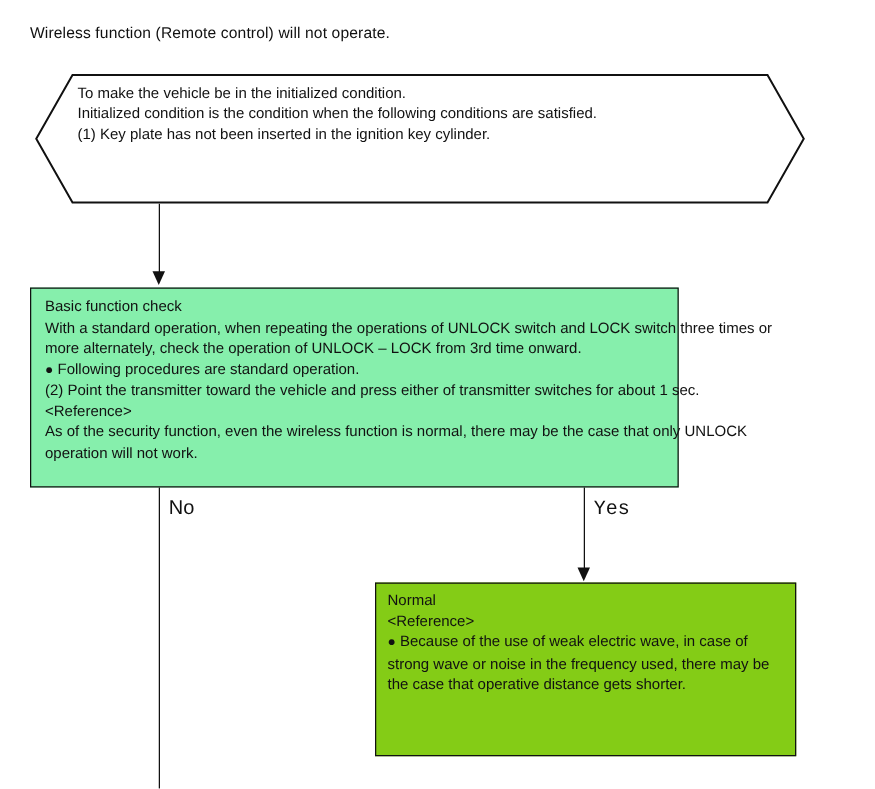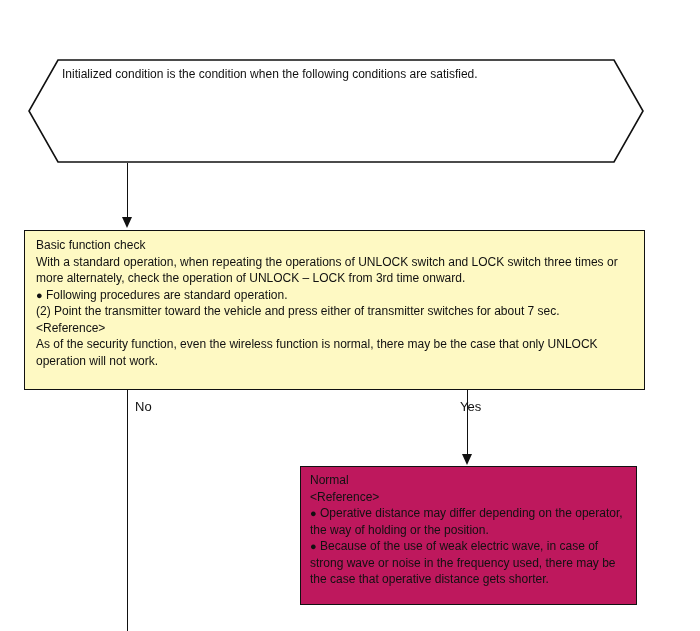--- a/index.html
+++ b/index.html
@@ -53,44 +53,44 @@
     width: 560px;
     font-size: 12px;
     line-height: 16.4px;
     color: #111111;
   }
 
   .procbox {
     position: absolute;
     left: 24px;
     top: 230px;
-    width: 621px;
+    width: 519px;
     height: 160px;
     border: 1.6px solid #111111;
-    background: #fef9c3;
+    background: #86efac;
     box-sizing: border-box;
   }
   .procbox-text {
     position: absolute;
     left: 11px;
     top: 6px;
     width: 600px;
     font-size: 12px;
     line-height: 16.5px;
     color: #111111;
   }
 
   .normalbox {
     position: absolute;
     left: 300px;
     top: 466px;
     width: 337px;
     height: 139px;
     border: 1.6px solid #111111;
-    background: #be185d;
+    background: #84cc16;
     box-sizing: border-box;
   }
   .normalbox-text {
     position: absolute;
     left: 9px;
     top: 5px;
     width: 320px;
     font-size: 12px;
     line-height: 16.5px;
     color: #111111;
@@ -109,73 +109,72 @@
   .arrowhead {
     position: absolute;
     width: 0;
     height: 0;
     border-left: 5.5px solid transparent;
     border-right: 5.5px solid transparent;
     border-top: 11px solid #111111;
   }
   .branch-label {
     position: absolute;
-    font-size: 13px;
+    font-size: 16px;
     line-height: 14px;
     color: #111111;
     white-space: nowrap;
   }
 </style>
 </head>
 <body>
 
 <div id="page">
 
+  <div class="title">Wireless function (Remote control) will not operate.</div>
 
   <div class="hex-wrap">
     <svg width="622" height="110" viewBox="0 0 622 110">
       <polygon points="33,4 589,4 618,55 589,106 33,106 4,55" fill="#ffffff" stroke="#111111" stroke-width="1.6" stroke-linejoin="miter"></polygon>
     </svg>
     <div class="hex-text">
+      <div class="line-row">To make the vehicle be in the initialized condition.</div>
       <div class="line-row">Initialized condition is the condition when the following conditions are satisfied.</div>
+      <div class="line-row">(1) Key plate has not been inserted in the ignition key cylinder.</div>
     </div>
   </div>
 
   <div class="vline" style="left:126.5px; top:163px; height:56px;"></div>
   <div class="arrowhead" style="left:121.8px; top:217px;"></div>
 
   <div class="procbox">
     <div class="procbox-text">
       <div class="line-row">Basic function check</div>
       <div class="line-wrap">With a standard operation, when repeating the operations of UNLOCK switch and LOCK switch three times or more alternately, check the operation of UNLOCK – LOCK from 3rd time onward.</div>
       <div class="line-row">
         <span class="bullet">●</span>
         <span>Following procedures are standard operation.</span>
       </div>
-      <div class="line-row">(2) Point the transmitter toward the vehicle and press either of transmitter switches for about 7 sec.</div>
+      <div class="line-row">(2) Point the transmitter toward the vehicle and press either of transmitter switches for about 1 sec.</div>
       <div class="line-row">&lt;Reference&gt;</div>
       <div class="line-wrap">As of the security function, even the wireless function is normal, there may be the case that only UNLOCK operation will not work.</div>
     </div>
   </div>
 
   <div class="vline" style="left:126.5px; top:390px; height:241px;"></div>
   <div class="branch-label" style="left:135px; top:400px;">No</div>
 
   <div class="vline" style="left:466.5px; top:390px; height:65px;"></div>
   <div class="arrowhead" style="left:461.8px; top:454px;"></div>
-  <div class="branch-label" style="left:460px; top:400px;">Yes</div>
+  <div class="branch-label" style="left:475px; top:400px;font-family:Liberation Mono, monospace;">Yes</div>
 
   <div class="normalbox">
     <div class="normalbox-text">
       <div class="line-row">Normal</div>
       <div class="line-row">&lt;Reference&gt;</div>
-      <div class="line-wrap">
-        <span class="bullet">●</span>
-        <span>Operative distance may differ depending on the operator, the way of holding or the position.</span>
-      </div>
       <div class="line-wrap">
         <span class="bullet">●</span>
         <span>Because of the use of weak electric wave, in case of strong wave or noise in the frequency used, there may be the case that operative distance gets shorter.</span>
       </div>
     </div>
   </div>
 
 </div>
 
 </body></html>

